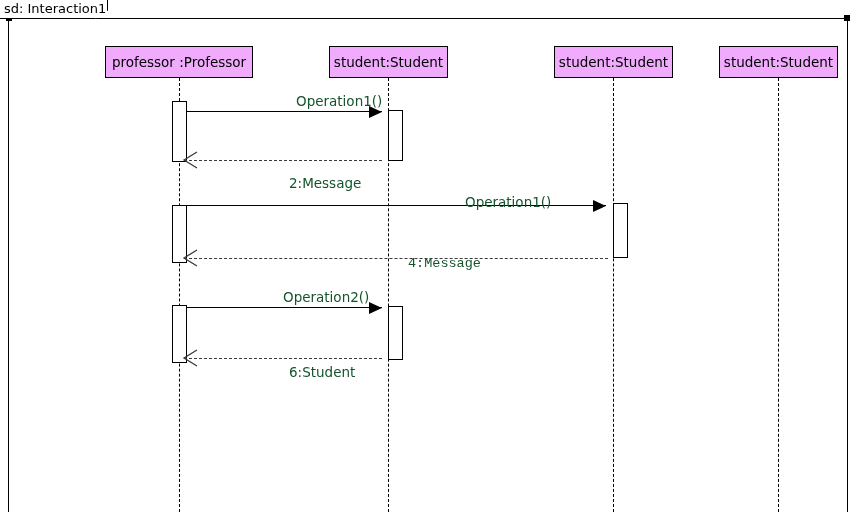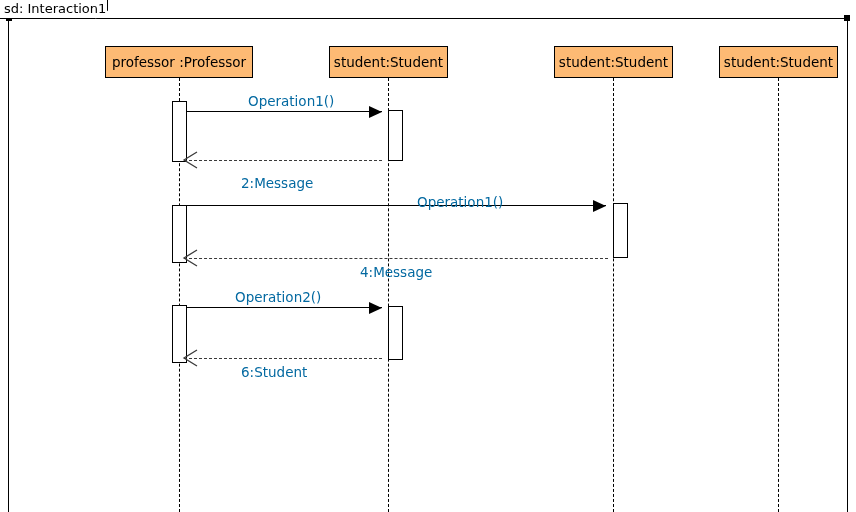--- a/index.html
+++ b/index.html
@@ -66,21 +66,21 @@
     color: #000000;
     white-space: nowrap;
     line-height: 16px;
   }
 
   
   .lifeline-head {
     position: absolute;
     box-sizing: border-box;
     border: 1px solid #000000;
-    background: #fdba74;
+    background: #f0abfc;
     height: 32px;
     display: flex;
     align-items: center;
     justify-content: center;
     font-size: 13.5px;
     color: #000000;
     white-space: nowrap;
   }
   .lifeline-stem {
     position: absolute;
@@ -115,22 +115,23 @@
   }
   
   .arrow-filled-right {
     border-top: 6px solid transparent;
     border-bottom: 6px solid transparent;
     border-left: 13px solid #000000;
   }
   .msg-label {
     position: absolute;
     font-size: 13.5px;
-    color: #0369a1;
+    color: #14532d;
     white-space: nowrap;
+    margin-left: 48px;
   }
   .arrow-open {
     position: absolute;
     overflow: visible;
   }
 </style>
 </head>
 <body>
 
 <div id="canvas">
@@ -181,21 +182,21 @@
         <path d="M14,1 L1,9 L14,17" stroke="#3a3a3a" stroke-width="1.3" fill="none"></path>
       </svg>
       <div class="msg-label" style="left: 241px; top: 175px;">2:Message</div>
       <div class="msg-line" style="left: 187px; top: 205px; width: 419px;"></div>
       <div class="msg-arrow arrow-filled-right" style="left: 593px; top: 200px;"></div>
       <div class="msg-label" style="left: 417px; top: 194px;">Operation1()</div>
       <div class="msg-line dashed" style="left: 184px; top: 258px; width: 424px;"></div>
       <svg class="arrow-open" width="16" height="18" style="left: 183px; top: 249px;">
         <path d="M14,1 L1,9 L14,17" stroke="#3a3a3a" stroke-width="1.3" fill="none"></path>
       </svg>
-      <div class="msg-label" style="left: 360px; top: 264px;">4:Message</div>
+      <div class="msg-label" style="left: 360px; top: 256px; font-family: Liberation Mono, monospace;">4:Message</div>
       <div class="msg-line" style="left: 187px; top: 307px; width: 195px;"></div>
       <div class="msg-arrow arrow-filled-right" style="left: 369px; top: 302px;"></div>
       <div class="msg-label" style="left: 235px; top: 289px;">Operation2()</div>
       <div class="msg-line dashed" style="left: 184px; top: 358px; width: 198px;"></div>
       <svg class="arrow-open" width="16" height="18" style="left: 183px; top: 349px;">
         <path d="M14,1 L1,9 L14,17" stroke="#3a3a3a" stroke-width="1.3" fill="none"></path>
       </svg>
       <div class="msg-label" style="left: 241px; top: 364px;">6:Student</div>
     </div>
 

